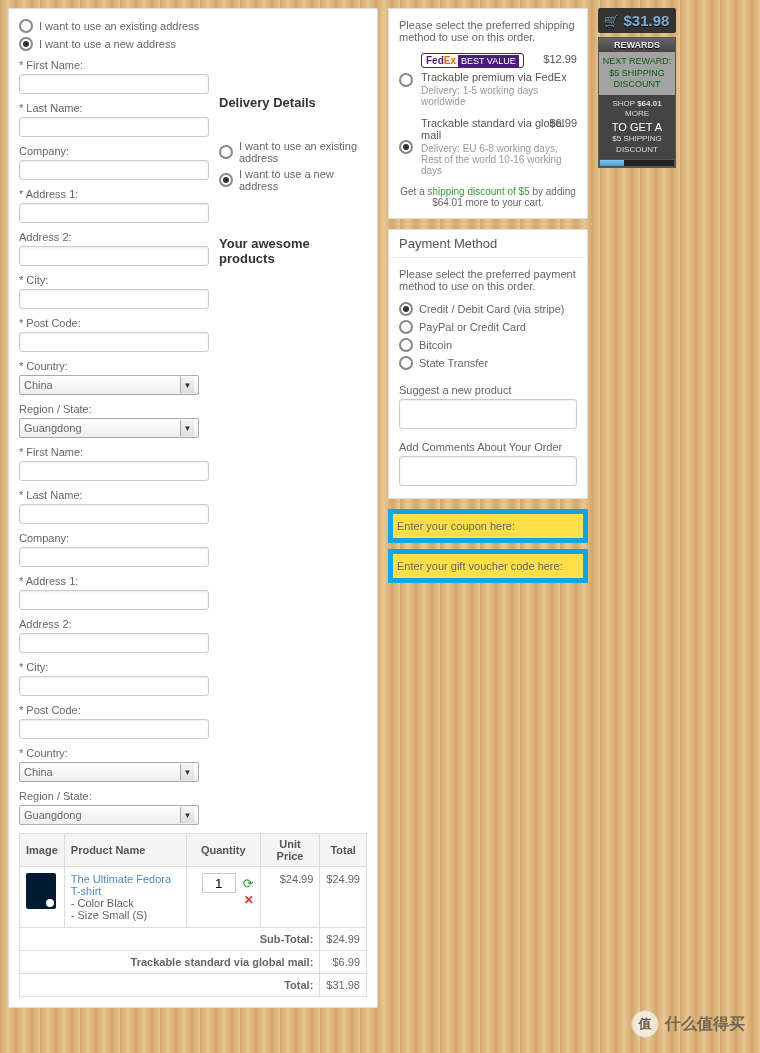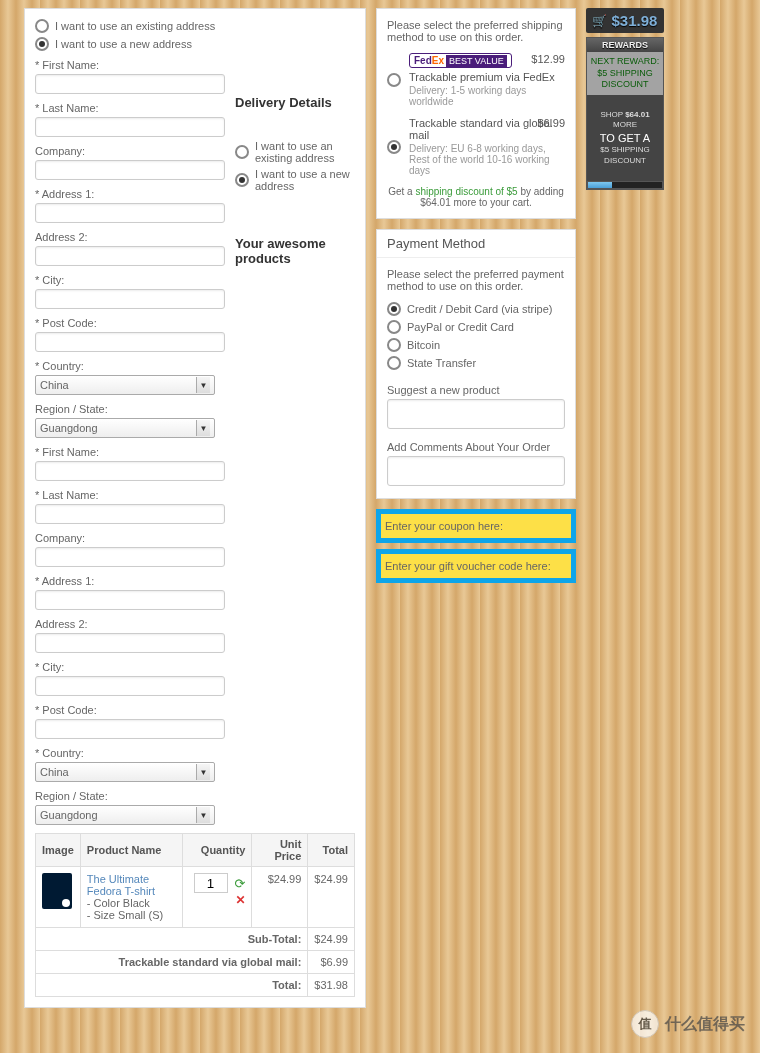--- a/index.html
+++ b/index.html
@@ -8,21 +8,21 @@
   font-size: 11px;
   color: #666;
   background: linear-gradient(90deg, #d4a76a 0%, #e8c896 20%, #d4a76a 40%, #e8c896 60%, #d4a76a 80%, #e8c896 100%);
   background-size: 40px 100%;
   width: 760px;
   height: 1053px;
   overflow: hidden;
   position: relative;
 }
 .page { display: flex; gap: 10px; padding: 8px; }
-.left-col { width: 342px; background: #fff; border: 1px solid #ddd; padding: 10px; margin-left: 16px; }
+.left-col { width: 370px; background: #fff; border: 1px solid #ddd; padding: 10px; }
 .mid-col { width: 200px; }
 .right-box { width: 78px; }
 .panel { background: #fff; border: 1px solid #ddd; margin-bottom: 10px; padding: 10px; }
 .panel-heading { font-weight: normal; color: #555; font-size: 13px; margin-bottom: 8px; }
 .delivery-heading { font-weight: bold; color: #333; font-size: 13px; margin: 8px 0 8px 0; }
 .radio-row { display: flex; align-items: center; gap: 6px; margin-bottom: 4px; }
 .radio { width: 14px; height: 14px; border: 2px solid #888; border-radius: 50%; display: inline-flex; align-items: center; justify-content: center; background: #fff; cursor: pointer; flex-shrink: 0; }
 .radio.checked::after { content: ''; width: 6px; height: 6px; background: #333; border-radius: 50%; }
 .form-label { color: #666; margin: 8px 0 3px 0; display: block; }
 .form-input { width: 190px; height: 20px; border: 1px solid #ccc; border-radius: 3px; padding: 2px 4px; background: #fff; box-shadow: inset 0 1px 2px rgba(0,0,0,0.08); }
@@ -39,35 +39,35 @@
 .fedex-badge { display: inline-block; border: 1px solid #4a1d7a; border-radius: 3px; padding: 1px 4px; margin-bottom: 3px; font-size: 10px; }
 .fedex-text1 { color: #4a1d7a; font-weight: bold; }
 .fedex-text2 { color: #ff6600; font-weight: bold; }
 .fedex-best { background: #4a1d7a; color: #fff; font-size: 9px; padding: 1px 3px; margin-left: 2px; }
 .shipping-promo { text-align: center; color: #666; margin-top: 10px; font-size: 10px; }
 .shipping-promo .green { color: #3a9b3a; }
 .textarea { width: 100%; height: 30px; border: 1px solid #ccc; border-radius: 3px; background: #fff; box-shadow: inset 0 1px 2px rgba(0,0,0,0.08); resize: none; }
 .expand-bar { background: #fde047; border: 5px solid #0ea5e9; padding: 6px 4px; color: #666; margin-bottom: 6px; cursor: pointer; }
 .cart-table { width: 100%; border-collapse: collapse; margin-top: 8px; }
 .cart-table th { text-align: left; background: #f5f5f5; border: 1px solid #ddd; padding: 4px 6px; font-weight: bold; color: #555; font-size: 11px; }
-.cart-table th.r { text-align: right; }
+.cart-table th.r { text-align: center; }
 .cart-table td { border: 1px solid #ddd; padding: 6px; vertical-align: top; font-size: 11px; }
 .cart-table td.r { text-align: right; }
 .thumb { width: 30px; height: 36px; background: #001a33; border-radius: 2px; position: relative; }
 .thumb::after { content: ''; position: absolute; bottom: 2px; right: 2px; width: 8px; height: 8px; background: #fff; border-radius: 50%; }
 .qty-input { width: 34px; height: 20px; border: 1px solid #ccc; text-align: center; margin-right: 4px; }
 .icon-refresh { color: #3a9b3a; cursor: pointer; font-size: 13px; }
 .icon-remove { color: #d33; cursor: pointer; font-size: 12px; font-weight: bold; margin-left: 2px; }
 .totals-row td { border: 1px solid #ddd; padding: 5px 6px; }
 .sidebar-cart { background: #333; border-radius: 2px; padding: 4px 6px; color: #7eafd8; font-size: 15px; font-weight: bold; display: flex; align-items: center; justify-content: center; gap: 4px; margin-bottom: 4px; text-shadow: 0 1px 1px #000; }
 .cart-icon { color: #aaa; font-size: 12px; }
 .rewards-box { border: 1px solid #555; font-size: 9px; text-align: center; }
 .rewards-head { background: linear-gradient(#666,#444); color: #eee; padding: 2px; font-weight: bold; text-shadow: 0 1px 1px #000; }
 .rewards-next { background: #a3a3a3; color: #0a5c0a; padding: 4px 0; line-height: 1.3; }
-.rewards-shop { background: #444; color: #ddd; padding: 15px 2px; line-height: 1.3; font-size: 8px; }
+.rewards-shop { background: #444; color: #ddd; padding: 4px 2px; line-height: 1.3; font-size: 8px; }
 .rewards-shop .big { font-size: 11px; color: #fff; display: block; }
 .progress { background: #222; height: 8px; border: 1px solid #555; position: relative; }
 .progress-fill { background: linear-gradient(#7ec8f0,#4a9fd8); height: 100%; width: 33%; }
 .watermark { position: absolute; bottom: 15px; right: 15px; display: flex; align-items: center; gap: 6px; opacity: 0.7; }
 .wm-circle { width: 28px; height: 28px; border-radius: 50%; background: #fff; border: 1px solid #ccc; display: flex; align-items: center; justify-content: center; font-size: 13px; color: #333; font-weight: bold; }
 .wm-text { color: #444; font-size: 16px; font-weight: bold; }
 </style>
 </head>
 <body>
 

